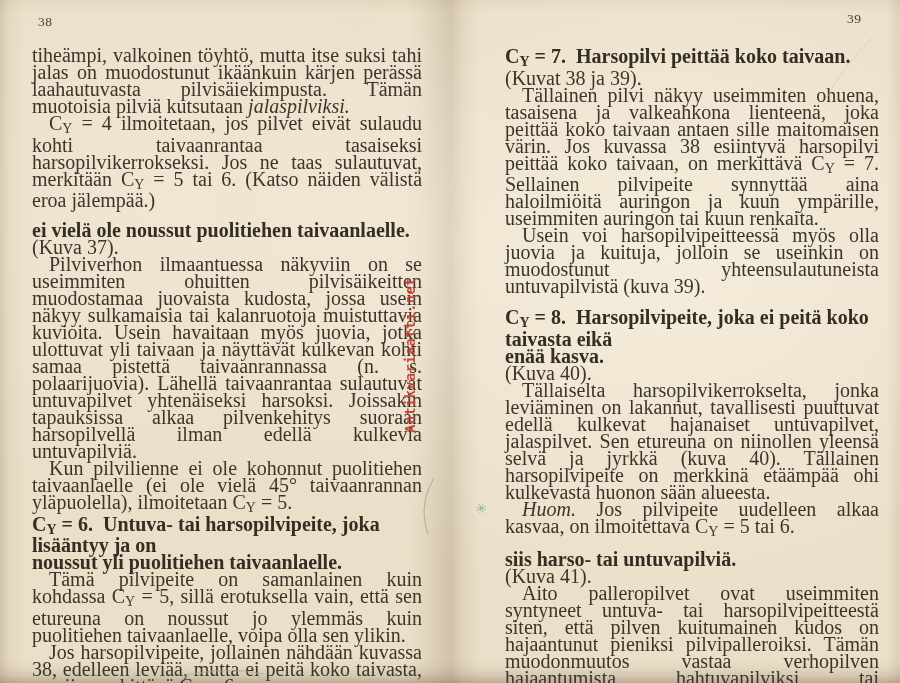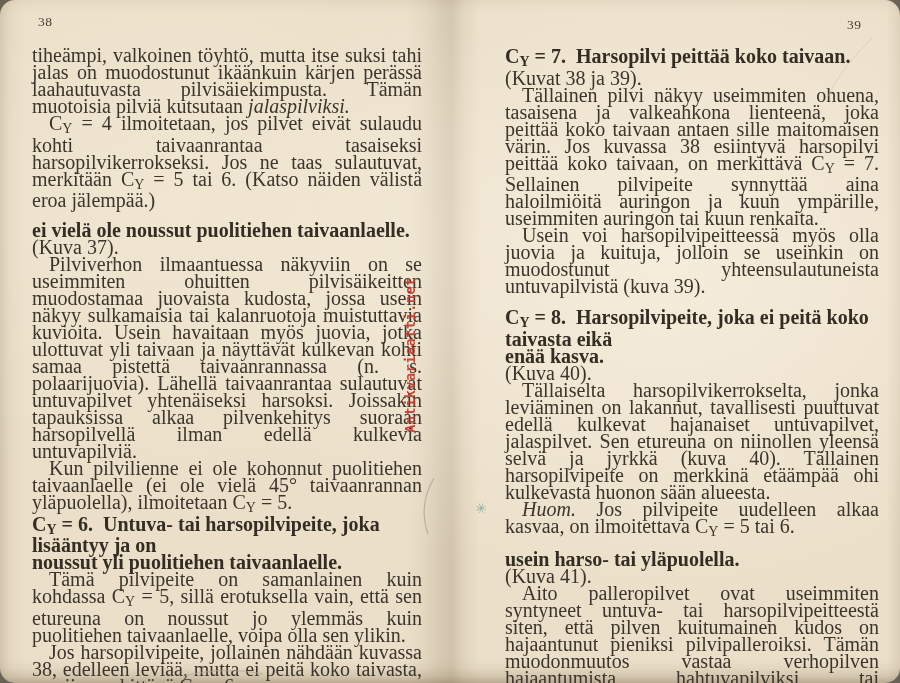--- a/index.html
+++ b/index.html
@@ -11,21 +11,20 @@
     color:#3b352c;
     background-color:#ebdfc9;
     background-image:
       radial-gradient(ellipse 620px 480px at 74% 38%, rgba(255,250,238,0.50), rgba(255,250,238,0) 72%),
       radial-gradient(ellipse 520px 420px at 20% 30%, rgba(255,248,232,0.28), rgba(255,248,232,0) 70%),
       linear-gradient(90deg, rgba(115,92,58,0.20) 0px, rgba(115,92,58,0.06) 10px, rgba(115,92,58,0) 26px),
       linear-gradient(90deg, rgba(0,0,0,0) 405px, rgba(110,88,55,0.05) 422px, rgba(108,86,52,0.17) 443px, rgba(108,86,52,0.20) 452px, rgba(130,106,70,0.10) 463px, rgba(0,0,0,0) 480px),
       linear-gradient(0deg, rgba(92,72,42,0.34) 0px, rgba(92,72,42,0.16) 7px, rgba(92,72,42,0.05) 15px, rgba(0,0,0,0) 24px),
       linear-gradient(270deg, rgba(110,88,55,0.12) 0px, rgba(110,88,55,0) 14px),
       linear-gradient(180deg, rgba(110,88,55,0.07) 0px, rgba(110,88,55,0) 12px);
-    border-radius: 15px;
   }
   .pagenum{position:absolute;font-size:13.5px;letter-spacing:0.5px;color:#453f34;}
   .col{position:absolute;font-size:20px;line-height:17px;}
   .col p{margin:0;text-align:justify;}
   .ind{text-indent:17px;}
   .heading{text-align:center;font-weight:700;color:#332d23;}
   .heading div{text-align:left;}
   .kuva{margin:3px 0 0;text-align:center;}
   .mt13{margin-top:13px;} .mt11{} .mt14{margin-top:14px;}
   .mt12{margin-top:12px;} .mt8{margin-top:8px;} .mt6{margin-top:6px;}
@@ -46,21 +45,21 @@
     font-family:"DejaVu Sans", sans-serif;
   }
   #scratches{position:absolute;left:0;top:0;pointer-events:none;}
 </style>
 </head>
 <body>
 
 <div id="scan">
 
   <div class="pagenum" style="left:38px;top:14px;">38</div>
-  <div class="pagenum" style="left:847px;top:17px;text-align:center;">39</div>
+  <div class="pagenum" style="left:847px;top:11px;text-align:center;">39</div>
 
   <div class="col" style="left:32px;top:47px;width:390px;">
     <p><span>tiheämpi, valkoinen töyhtö, mutta itse suksi tahi jalas on muodostunut ikäänkuin kärjen perässä laahautuvasta pilvisäiekimpusta. Tämän muotoisia pilviä kutsutaan </span><span class="s-i">jalaspilviksi.</span></p>
     <p class="ind"><span>C</span><span class="s-sub">Y</span><span> = 4 ilmoitetaan, jos pilvet eivät sulaudu kohti taivaanrantaa tasaiseksi harsopilvikerrokseksi. Jos ne taas sulautuvat, merkitään </span><span>C</span><span class="s-sub">Y</span><span> = 5 tai 6. (Katso näiden välistä eroa jälempää.)</span></p>
 
     <div class="heading mt13">
       <div><span>ei vielä ole noussut puolitiehen taivaanlaelle.</span></div>
     </div>
     <p class="kuva"><span>(Kuva 37).</span></p>
 
@@ -88,21 +87,21 @@
     <div class="heading mt14">
       <div><span>C</span><span class="s-sub">Y</span><span> = 8. Harsopilvipeite, joka ei peitä koko taivasta eikä</span></div>
       <div><span>enää kasva.</span></div>
     </div>
     <p class="kuva"><span>(Kuva 40).</span></p>
 
     <p class="ind mt6"><span>Tällaiselta harsopilvikerrokselta, jonka leviäminen on lakannut, tavallisesti puuttuvat edellä kulkevat hajanaiset untuvapilvet, jalaspilvet. Sen etureuna on niinollen yleensä selvä ja jyrkkä (kuva 40). Tällainen harsopilvipeite on merkkinä etäämpää ohi kulkevasta huonon sään alueesta.</span></p>
     <p class="ind"><span class="s-i">Huom.</span><span> Jos pilvipeite uudelleen alkaa kasvaa, on ilmoitettava </span><span>C</span><span class="s-sub">Y</span><span> = 5 tai 6.</span></p>
 
     <div class="heading mt12">
-      <div><span>usein harso- tai yläpuolella.</span></div>
+      <div><span>siis harso- tai untuvapilviä.</span></div>
     </div>
     <p class="kuva"><span>(Kuva 41).</span></p>
 
     <p class="ind mt6"><span>Aito palleropilvet ovat useimmiten syntyneet untuva- tai harsopilvipeitteestä siten, että pilven kuitumainen kudos on hajaantunut pieniksi pilvipalleroiksi. Tämän muodonmuutos vastaa verhopilven hajaantumista hahtuvapilviksi tai sadepilvipeitteen hajoamista kumpukerrospilviksi. Tämä onkin syynä siihen, että palleropilvet on erotettu erikoiseksi pilvimuodoksi; ne osoittavat harsopilvipeitteen olevan</span></p>
   </div>
 
   <div id="watermark">Antikvariaatti.net</div>
 
   <div id="inkmark">✳</div>
 

